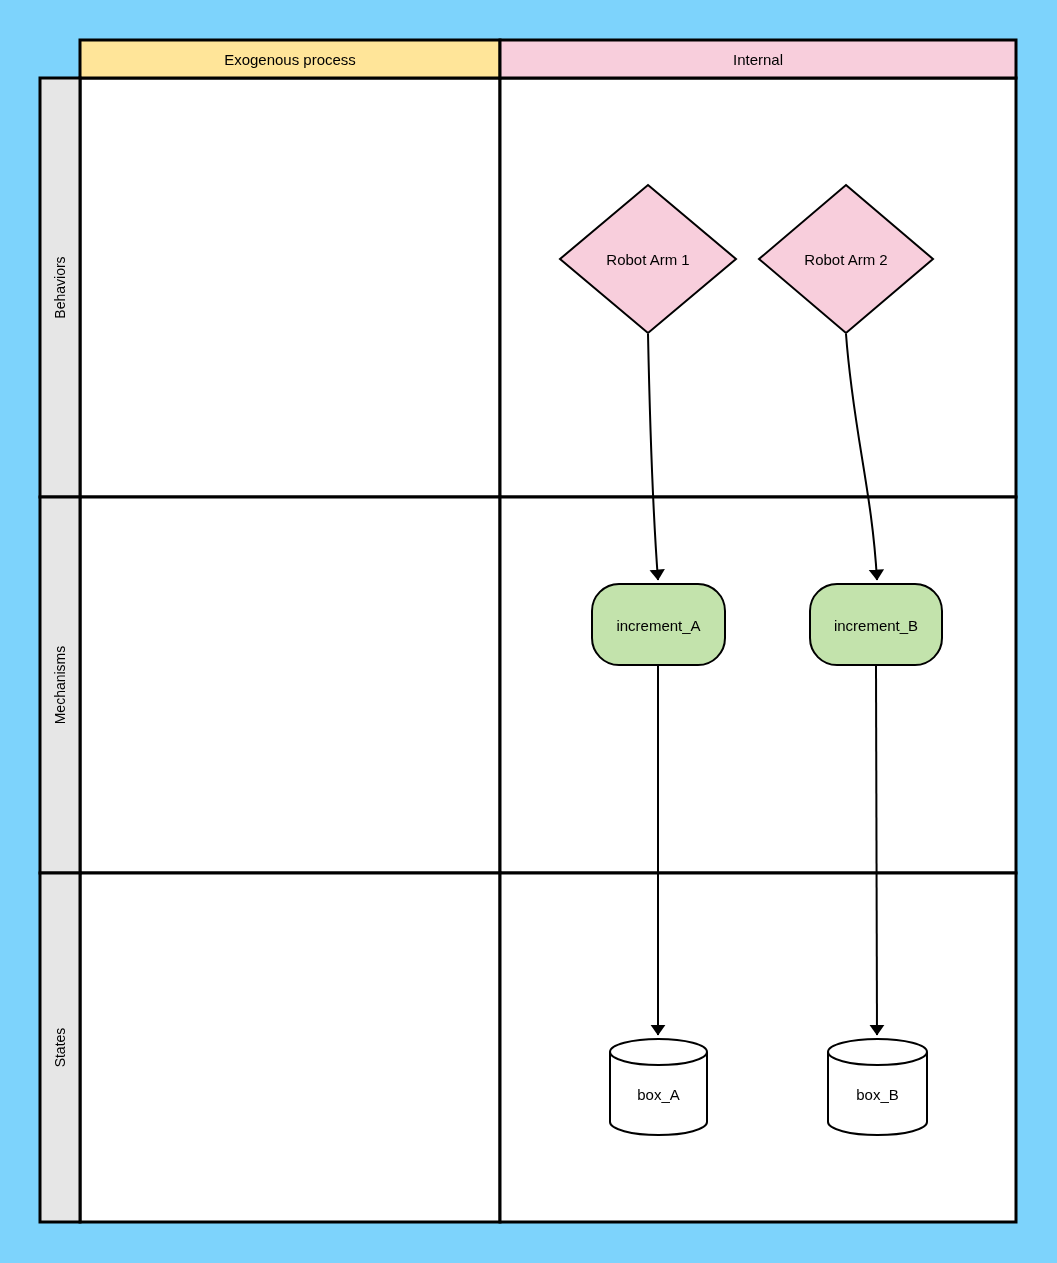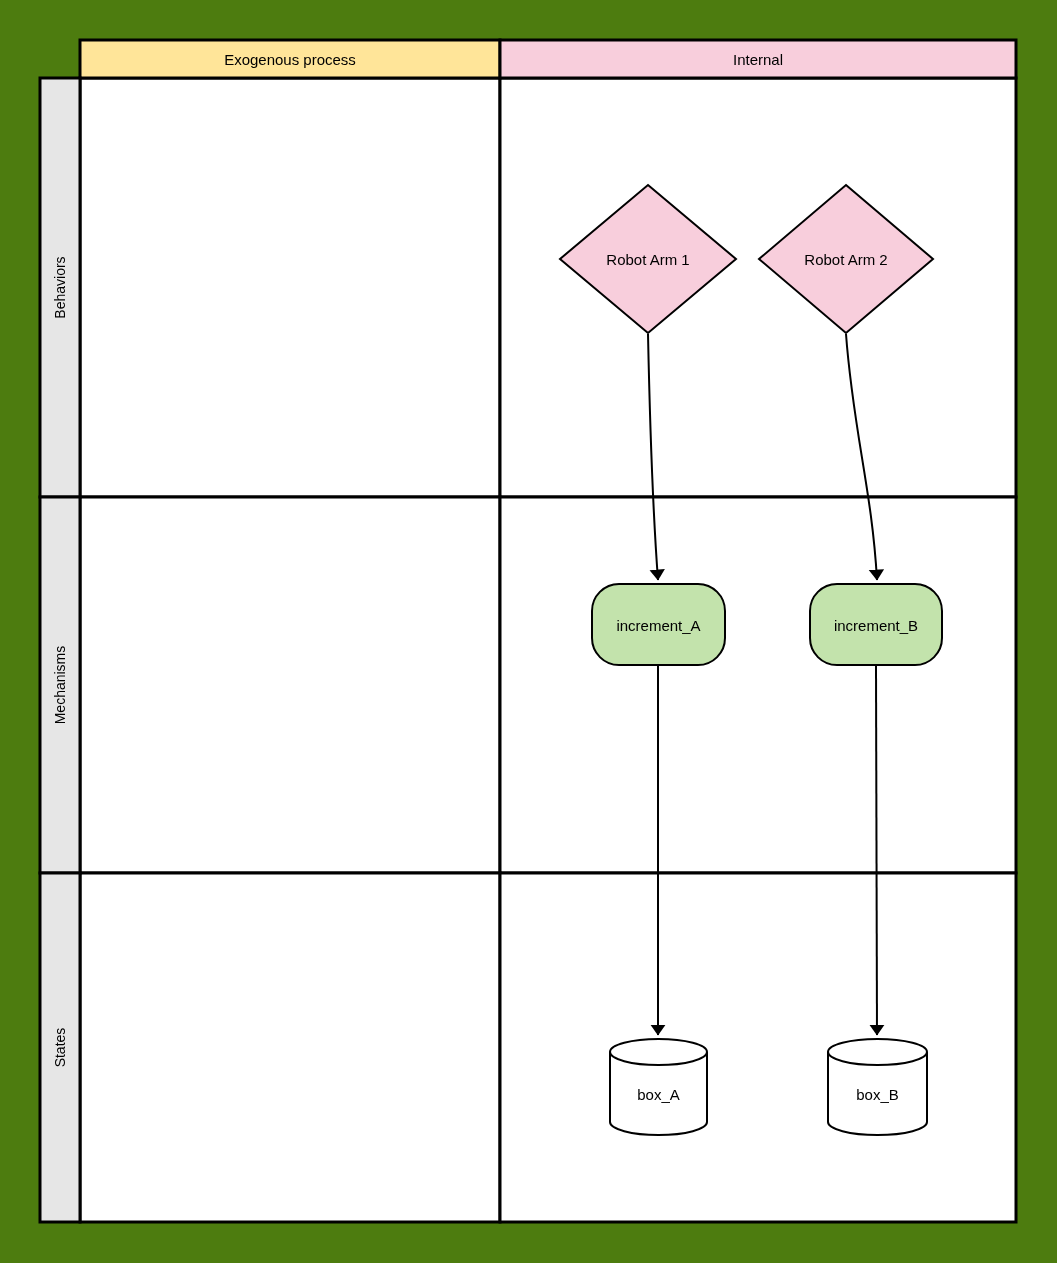--- a/index.html
+++ b/index.html
@@ -1,20 +1,20 @@
 <!DOCTYPE html>
 <html><head>
 <meta charset="utf-8">
 <style>
   html, body { margin: 0; padding: 0; background: #ffffff; }
   .canvas {
     position: relative;
     width: 1057px;
     height: 1263px;
-    background: #4d7c0f;
+    background: #7dd3fc;
     font-family: "Liberation Sans", sans-serif;
     text-decoration: underline;
   }
   svg { position: absolute; left: 0; top: 0; }
   text {
     font-family: "Liberation Sans", sans-serif;
     fill: #000000;
   }
   .header-text  { font-size: 15px; }
   .row-label    { font-size: 14px; }

